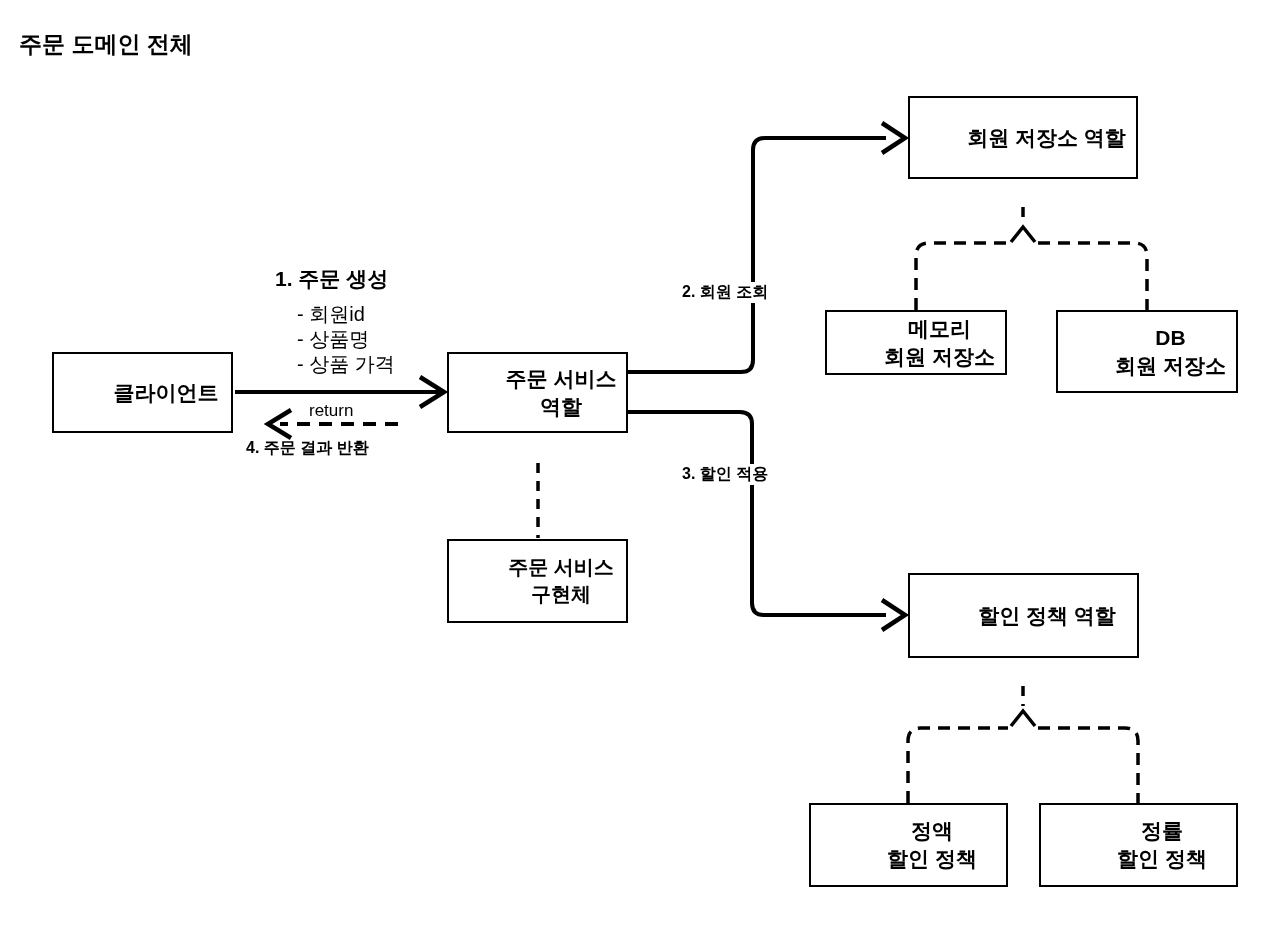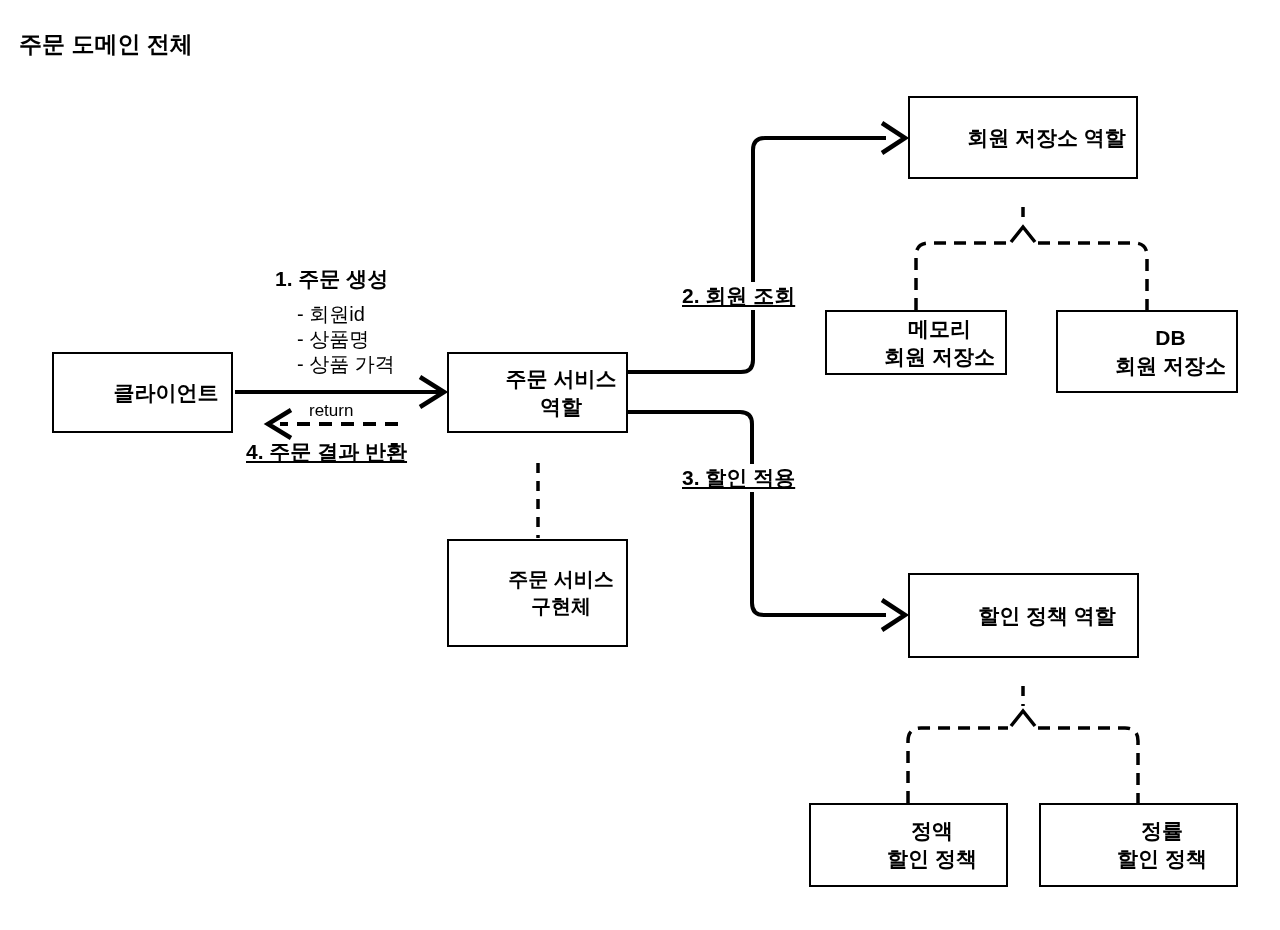--- a/index.html
+++ b/index.html
@@ -46,21 +46,21 @@
   .lbl {
     position: absolute;
     z-index: 3;
     white-space: nowrap;
   }
   .title {
     left: 19px; top: 29px;
     font-size: 23px;
     font-weight: bold;
   }
-  .msg { font-size: 21px; font-weight: bold; text-decoration: underline; }
+  .msg { font-size: 16px; font-weight: bold; }
   .msg-online { background: var(--bg); padding: 0 4px; }
   .msg1-block { left: 275px; top: 265px; }
   .msg1-label { font-size: 21px; font-weight: bold; margin-bottom: 9px; }
   .msg1-params { padding-left: 22px; font-size: 20px; font-weight: normal; line-height: 25px; }
   .return-lbl { left: 309px; top: 401px; font-size: 17px; }
   .msg4 { left: 246px; top: 438px; }
   .msg2 { left: 678px; top: 282px; }
   .msg3 { left: 678px; top: 464px; }
   svg line, svg path, svg polyline { stroke: var(--line); }
 </style>
@@ -102,21 +102,21 @@
   <div class="lbl title">주문 도메인 전체</div>
 
   <div class="box" style="left:52px; top:352px; width:181px; height:81px;">
     <span>클라이언트</span>
   </div>
 
   <div class="box" style="left:447px; top:352px; width:181px; height:81px;">
     <span>주문 서비스 역할</span>
   </div>
 
-  <div class="box" style="left:447px; top:539px; width:181px; height:108px; font-size:20px;align-items:flex-end;">
+  <div class="box" style="left:447px; top:539px; width:181px; height:84px; font-size:20px;align-items:flex-end;">
     <span>주문 서비스 구현체</span>
   </div>
 
   <div class="box" style="left:908px; top:96px; width:230px; height:83px;">
     <span>회원 저장소 역할</span>
   </div>
 
   <div class="box" style="left:825px; top:310px; width:182px; height:65px;">
     <span>메모리</span>
     <span>회원 저장소</span>

